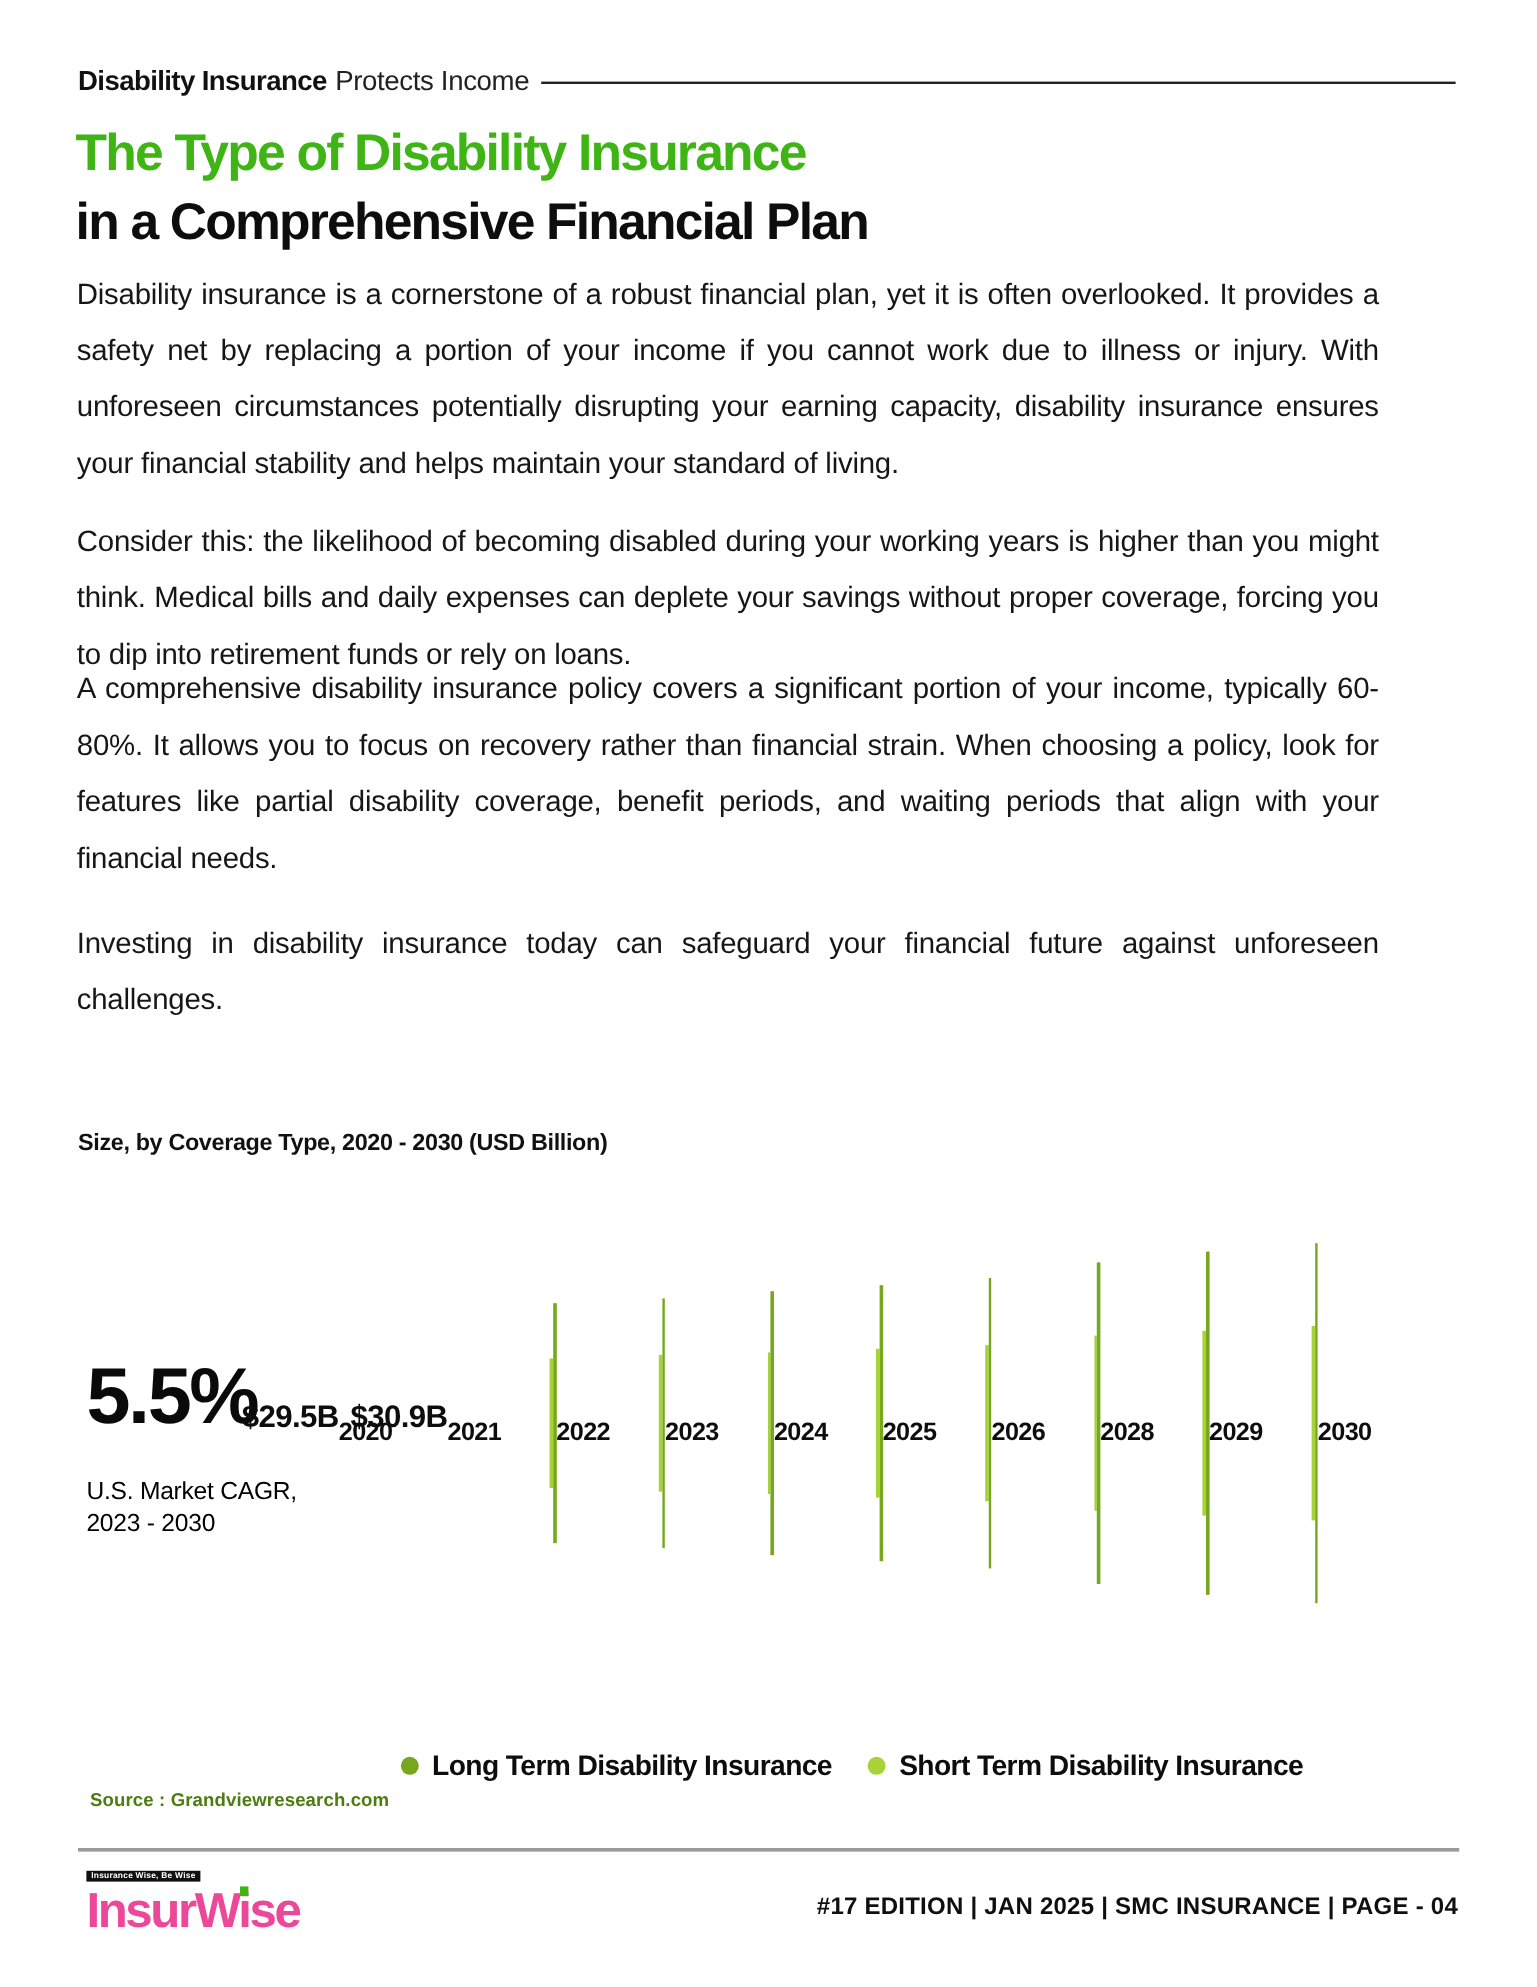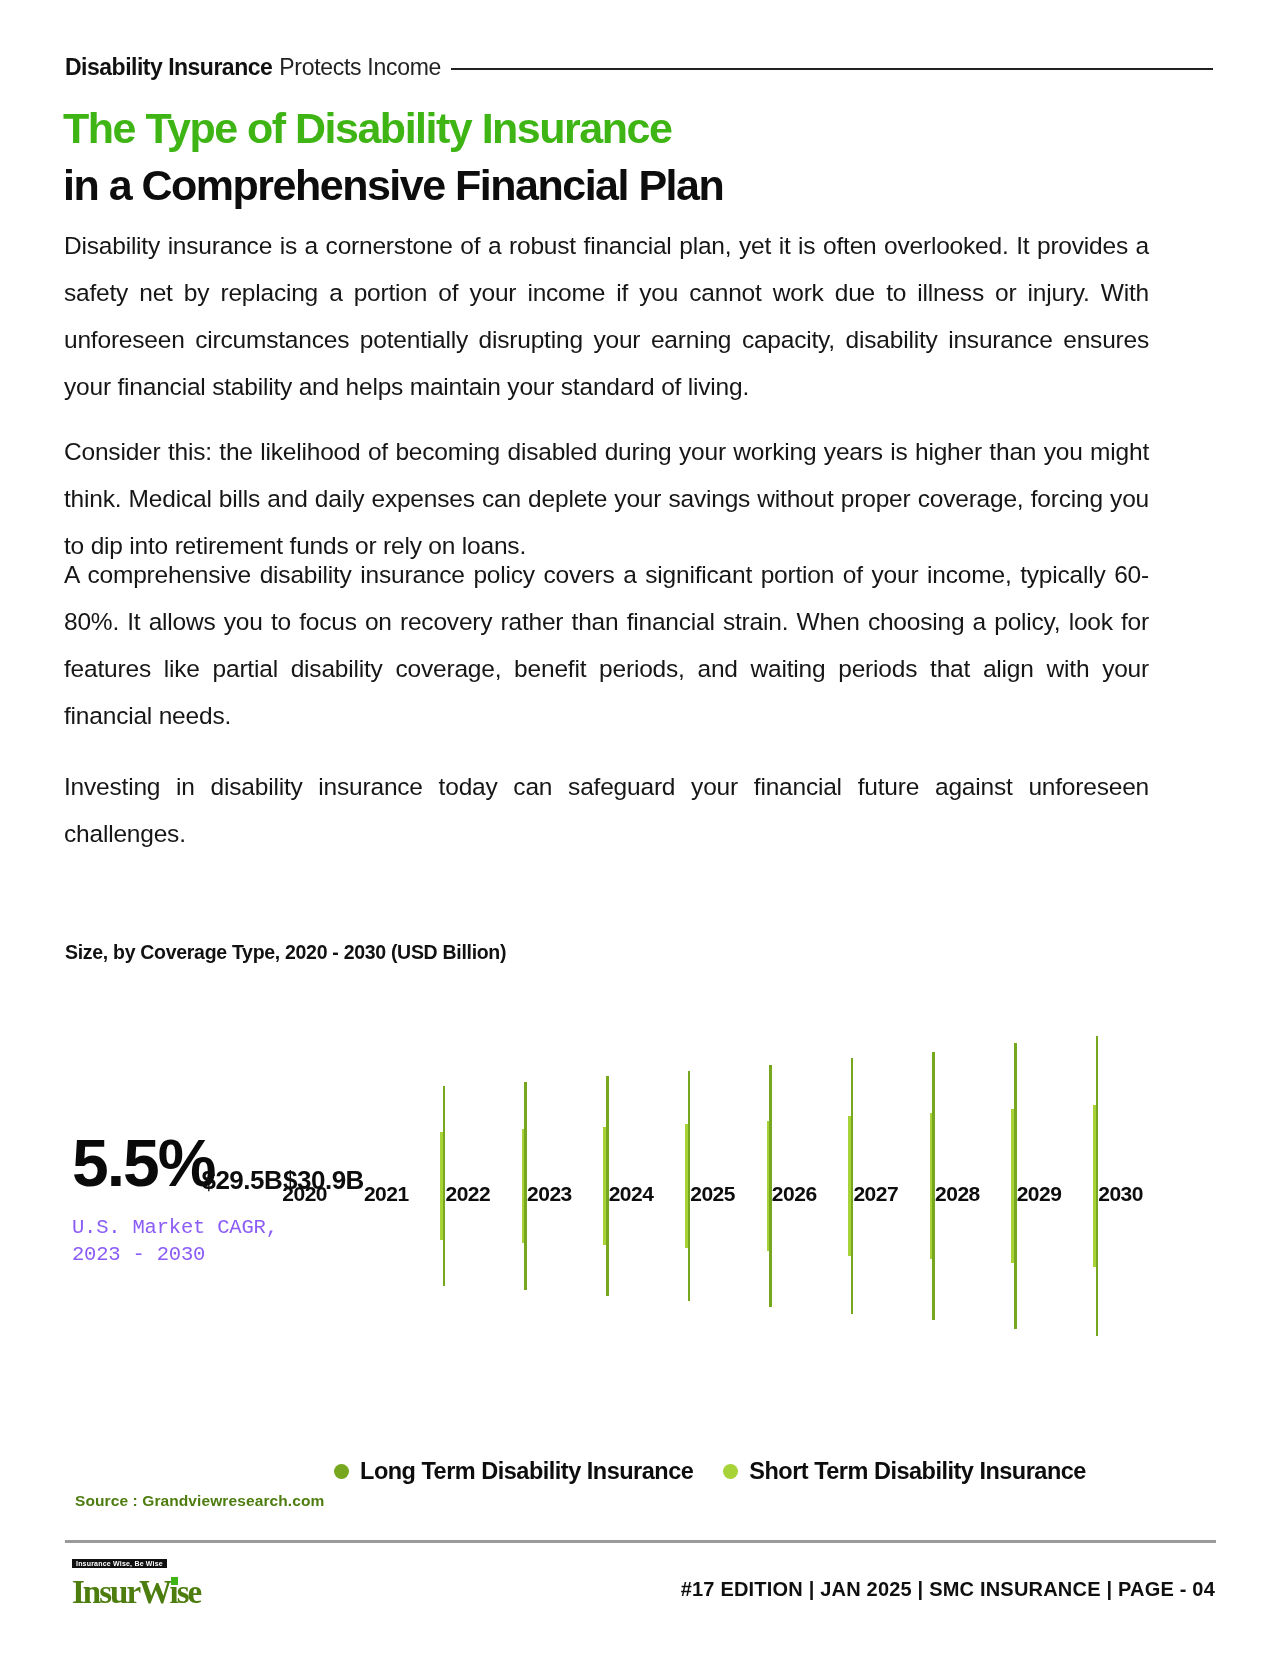--- a/index.html
+++ b/index.html
@@ -22,36 +22,36 @@
   .para { position:absolute; left:64px; width:1085px; font-size:24.5px; line-height:47px; color:#161616; text-align:justify; letter-spacing:-0.2px; }
   .p1 { top:222px; }
   .p2 { top:428px; }
   .p3 { top:551px; }
   .p4 { top:763px; }
   
   .chart-title { position:absolute; left:65px; top:888px; font-size:34px; font-weight:800; letter-spacing:-1px; color:#0a0a0a; }
   .chart-subtitle { position:absolute; left:65px; top:941px; font-size:19.5px; font-weight:bold; letter-spacing:-0.3px; color:#111; }
   .cagr { position:absolute; left:72px; top:1128px; }
   .cagr .big { font-size:66px; font-weight:800; letter-spacing:-2px; color:#0a0a0a; line-height:70px; }
-  .cagr .sub { margin-top:16px; font-size:20.5px; line-height:27px; color:#8b5cf6; letter-spacing:-0.2px;font-family:Liberation Mono, monospace; }
+  .cagr .sub { margin-top:31px; font-size:20.5px; line-height:27px; color:#000000; letter-spacing:-0.2px; }
   .plot { position:absolute; left:277px; top:928px; width:866px; height:516px;
           display:flex; justify-content:space-between; align-items:flex-end; }
   .bar-col { display:flex; flex-direction:row; justify-content:flex-end; align-items:center; width:50px; height:100%; }
   .bar-value-label { font-size:26px; font-weight:bold; letter-spacing:-0.5px; color:#0d0d0d; margin-bottom:11px; white-space:nowrap; }
   .seg { width:50px; }
   .year-label { height:40px; display:flex; align-items:flex-end; font-size:21px; font-weight:bold; letter-spacing:-0.5px; color:#0d0d0d; padding-top:12px; }
   .legend { position:absolute; left:277px; top:1458px; width:866px; display:flex; justify-content:center; gap:30px; }
   .legend-item { display:flex; align-items:center; gap:11px; font-size:23.5px; font-weight:bold; letter-spacing:-0.5px; color:#0d0d0d; }
   .legend-dot { width:15px; height:15px; border-radius:50%; flex:0 0 auto; }
   .source { position:absolute; left:75px; top:1492px; font-size:15.5px; font-weight:bold; color:#4d7c0f; letter-spacing:0.1px;text-align:right; }
   
   .footer-rule { position:absolute; left:65px; right:65px; top:1540px; border-bottom:3px solid #9a9a9a; }
   .logo { position:absolute; left:72px; top:1552px; }
   .logo .tagline { display:inline-block; background:#101010; color:#ffffff; font-size:7px; font-weight:bold; letter-spacing:0.2px; padding:1px 4px; margin-bottom:-3px; }
-  .logo .word { font-size:33px; font-weight:800; letter-spacing:-2px; color:#4d7c0f; line-height:44px;font-family:Liberation Serif, serif; }
+  .logo .word { font-size:41px; font-weight:800; letter-spacing:-2px; color:#ec4899; line-height:44px; }
   .logo-i { position:relative; }
   .logo-i::after { content:''; position:absolute; top:3px; left:1.5px; width:7px; height:8px; background:#3eb515; }
   .edition { position:absolute; right:66px; top:1578px; font-size:20px; font-weight:bold; letter-spacing:0.2px; color:#0f0f0f; }
 </style>
 </head>
 <body>
 
 <div class="page">
 
   <div class="header">
@@ -112,25 +112,20 @@
         <div class="seg" style="height: 124.08px; background: rgb(167, 211, 57);"></div>
         <div class="seg" style="height: 229.36px; background: rgb(118, 167, 30);"></div>
         <div class="year-label">2025</div>
       </div>
       <div class="bar-col">
         <div class="seg" style="height: 130.66px; background: rgb(167, 211, 57);"></div>
         <div class="seg" style="height: 242.52px; background: rgb(118, 167, 30);"></div>
         <div class="year-label">2026</div>
       </div>
       <div class="bar-col">
-        <div class="seg" style="height: 139.12px; background: rgb(167, 211, 57);"></div>
-        <div class="seg" style="height: 255.68px; background: rgb(118, 167, 30);"></div>
-        <div class="year-label">2027</div>
-      </div>
-      <div class="bar-col">
         <div class="seg" style="height: 146.64px; background: rgb(167, 211, 57);"></div>
         <div class="seg" style="height: 268.84px; background: rgb(118, 167, 30);"></div>
         <div class="year-label">2028</div>
       </div>
       <div class="bar-col">
         <div class="seg" style="height: 153.22px; background: rgb(167, 211, 57);"></div>
         <div class="seg" style="height: 286.7px; background: rgb(118, 167, 30);"></div>
         <div class="year-label">2029</div>
       </div>
       <div class="bar-col">

